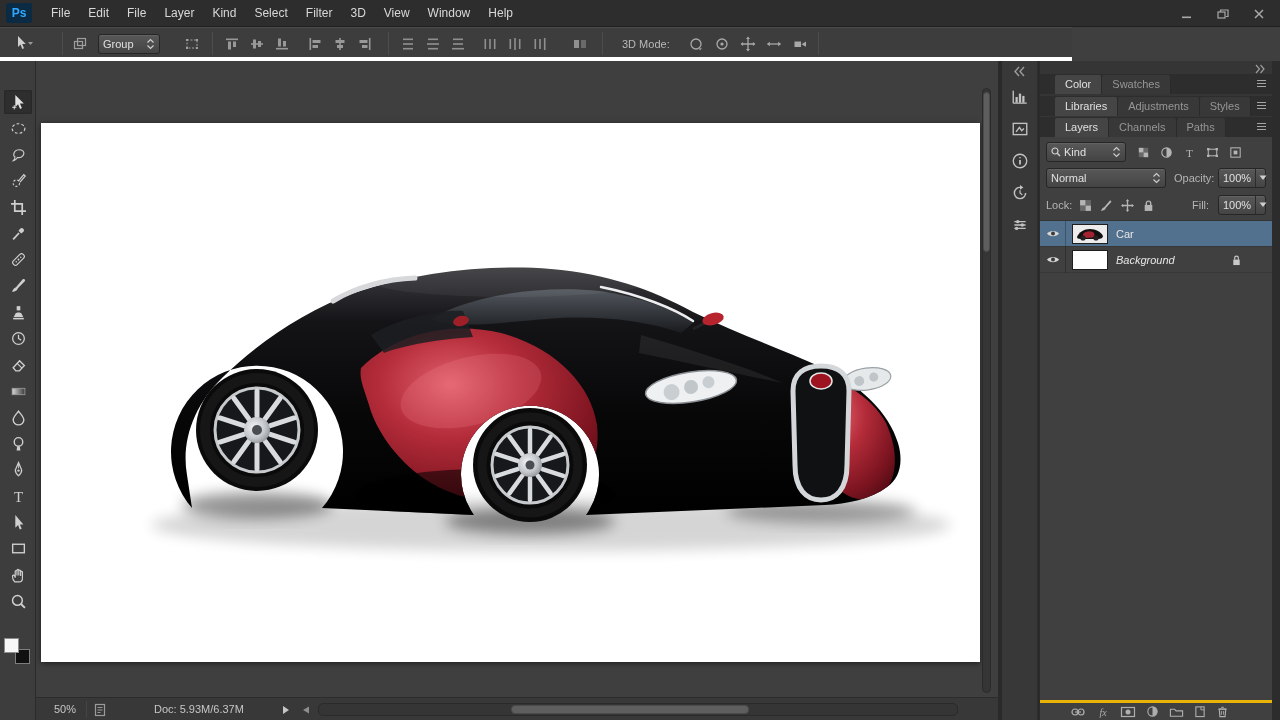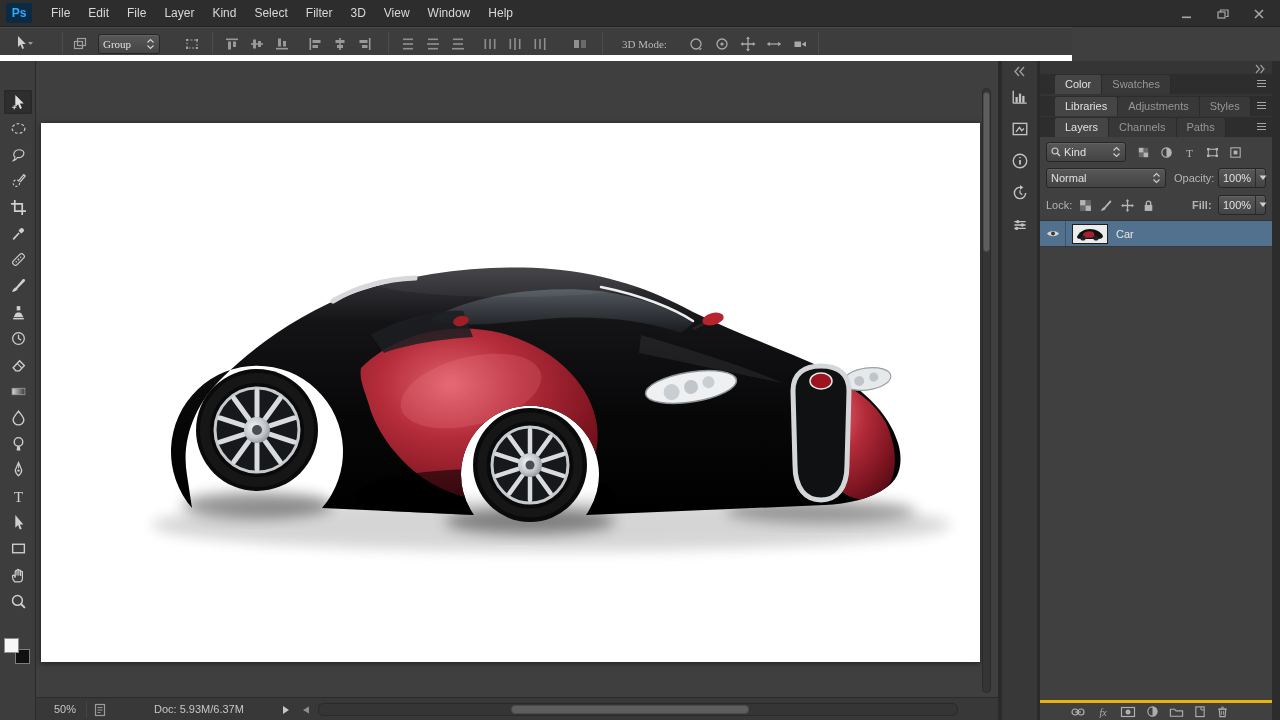--- a/index.html
+++ b/index.html
@@ -12,21 +12,21 @@
   
   #menubar{left:0;top:0;width:1280px;height:27px;background:#2d2d2d;border-bottom:1px solid #202020;
            display:flex;align-items:center;}
   #pslogo{margin:0 10px 0 6px;width:26px;height:20px;background:#0b2b45;border-radius:2px;
           color:#31a8ff;font-size:12px;font-weight:bold;display:flex;align-items:center;justify-content:center;}
   .mi{padding:0 9px;line-height:26px;font-size:12px;color:#d8d8d8;}
   .wctl{width:14px;height:12px;display:flex;align-items:center;justify-content:center;}
 
   
   #optionsbar{left:0;top:27px;width:1072px;height:34px;background:#3d3d3d;
-              border-bottom:6px solid #ffffff;box-shadow:inset 0 1px 0 #4b4b4b;font-family:Liberation Serif, serif;}
+              border-bottom:4px solid #ffffff;box-shadow:inset 0 1px 0 #4b4b4b;}
   .ob{position:absolute;top:7px;width:20px;height:20px;display:flex;align-items:center;justify-content:center;border-radius:2px;}
   .osep{position:absolute;top:5px;width:1px;height:23px;background:#2d2d2d;border-right:1px solid #4c4c4c;}
   .oblabel{position:absolute;top:0;line-height:34px;font-size:11px;color:#b9b9b9;}
 
   .combo{background:linear-gradient(#585858,#444);border:1px solid #262626;border-radius:3px;
          height:20px;display:flex;align-items:center;padding:0 4px;color:#e0e0e0;font-size:11px;
          box-shadow:inset 0 1px 0 rgba(255,255,255,.07);}
   .combo .grow{flex:1;}
   .arrowbtn{margin-left:4px;border-left:1px solid #2c2c2c;padding-left:3px;height:100%;display:flex;align-items:center;}
 
@@ -719,21 +719,21 @@
             <path d="M6,1 V11 M1,6 H11" stroke="#b5b5b5" stroke-width="1.2"></path>
             <path d="M6,0 l1.5,2 h-3 z M6,12 l1.5,-2 h-3 z M0,6 l2,-1.5 v3 z M12,6 l-2,-1.5 v3 z" fill="#b5b5b5"></path>
           </svg>
         </div>
       <div class="abs" style="left:99px;top:59px;width:18px;height:18px;display:flex;align-items:center;justify-content:center;">
           <svg width="13" height="13" viewBox="0 0 12 12">
             <rect x="2.5" y="5.5" width="7" height="5.5" fill="#b5b5b5"></rect>
             <path d="M4,5.5 V4 a2,2 0 0 1 4,0 v1.5" fill="none" stroke="#b5b5b5" stroke-width="1.3"></path>
           </svg>
         </div>
-      <span class="lbl abs" style="left:152px;top:62px;font-weight:bold;">Fill:</span>
+      <span class="lbl abs" style="left:152px;top:62px;">Fill:</span>
       <div class="combo abs" style="left:178px;top:58px;width:48px;">
         <span class="grow">100%</span>
         <div class="arrowbtn">
             <svg width="8" height="6">
               <path d="M0.5,0.5 L4,5 L7.5,0.5 Z" fill="#cfcfcf"></path>
             </svg>
           </div>
       </div>
 
       <div class="abs" style="left:0;top:83px;width:232px;height:1px;background:#333;"></div>
@@ -749,20 +749,36 @@
           <svg width="34" height="18" viewBox="0 0 34 18">
               <rect width="34" height="18" fill="#ececec"></rect>
               <path d="M4,12 C6,7 11,4 17,4 C23,4 28,7 30,11 C30,13 28,14 25,14 L8,14 C5,14 4,13 4,12 Z" fill="#111"></path>
               <path d="M10,9 C12,6 17,5.5 20,7 C22,8.5 22,11 20,12.5 L13,13 C11,12 9.5,10.5 10,9 Z" fill="#a12230"></path>
               <circle cx="10" cy="13" r="2.6" fill="#222"></circle>
               <circle cx="23" cy="13" r="2.6" fill="#222"></circle>
             </svg>
         </div>
         <span class="lname">Car</span>
       </div>
+      <div class="lrow" style="top:110px;">
+        <div class="eyecell">
+            <svg width="14" height="11">
+              <path d="M1,5.5 C3.5,2 10.5,2 13,5.5 C10.5,9 3.5,9 1,5.5 Z" fill="#d6d6d6"></path>
+              <circle cx="7" cy="5.5" r="2" fill="#3a3a3a"></circle>
+            </svg>
+          </div>
+        <div class="thumb"></div>
+        <span class="lname it">Background</span>
+        <div class="abs" style="right:30px;display:flex;">
+            <svg width="11" height="12" viewBox="0 0 12 13">
+              <rect x="2.5" y="6" width="7" height="6" fill="#c9c9c9"></rect>
+              <path d="M4,6 V4.3 a2,2 0 0 1 4,0 V6" fill="none" stroke="#c9c9c9" stroke-width="1.3"></path>
+            </svg>
+          </div>
+      </div>
 
       <div id="layersbottom">
         <span>
             <svg width="16" height="12" viewBox="0 0 16 12">
               <circle cx="5" cy="6" r="3" fill="none" stroke="#aeaeae" stroke-width="1.2"></circle>
               <circle cx="11" cy="6" r="3" fill="none" stroke="#aeaeae" stroke-width="1.2"></circle>
               <path d="M5,6 H11" stroke="#aeaeae" stroke-width="1.2"></path>
             </svg>
           </span>
         <span>

